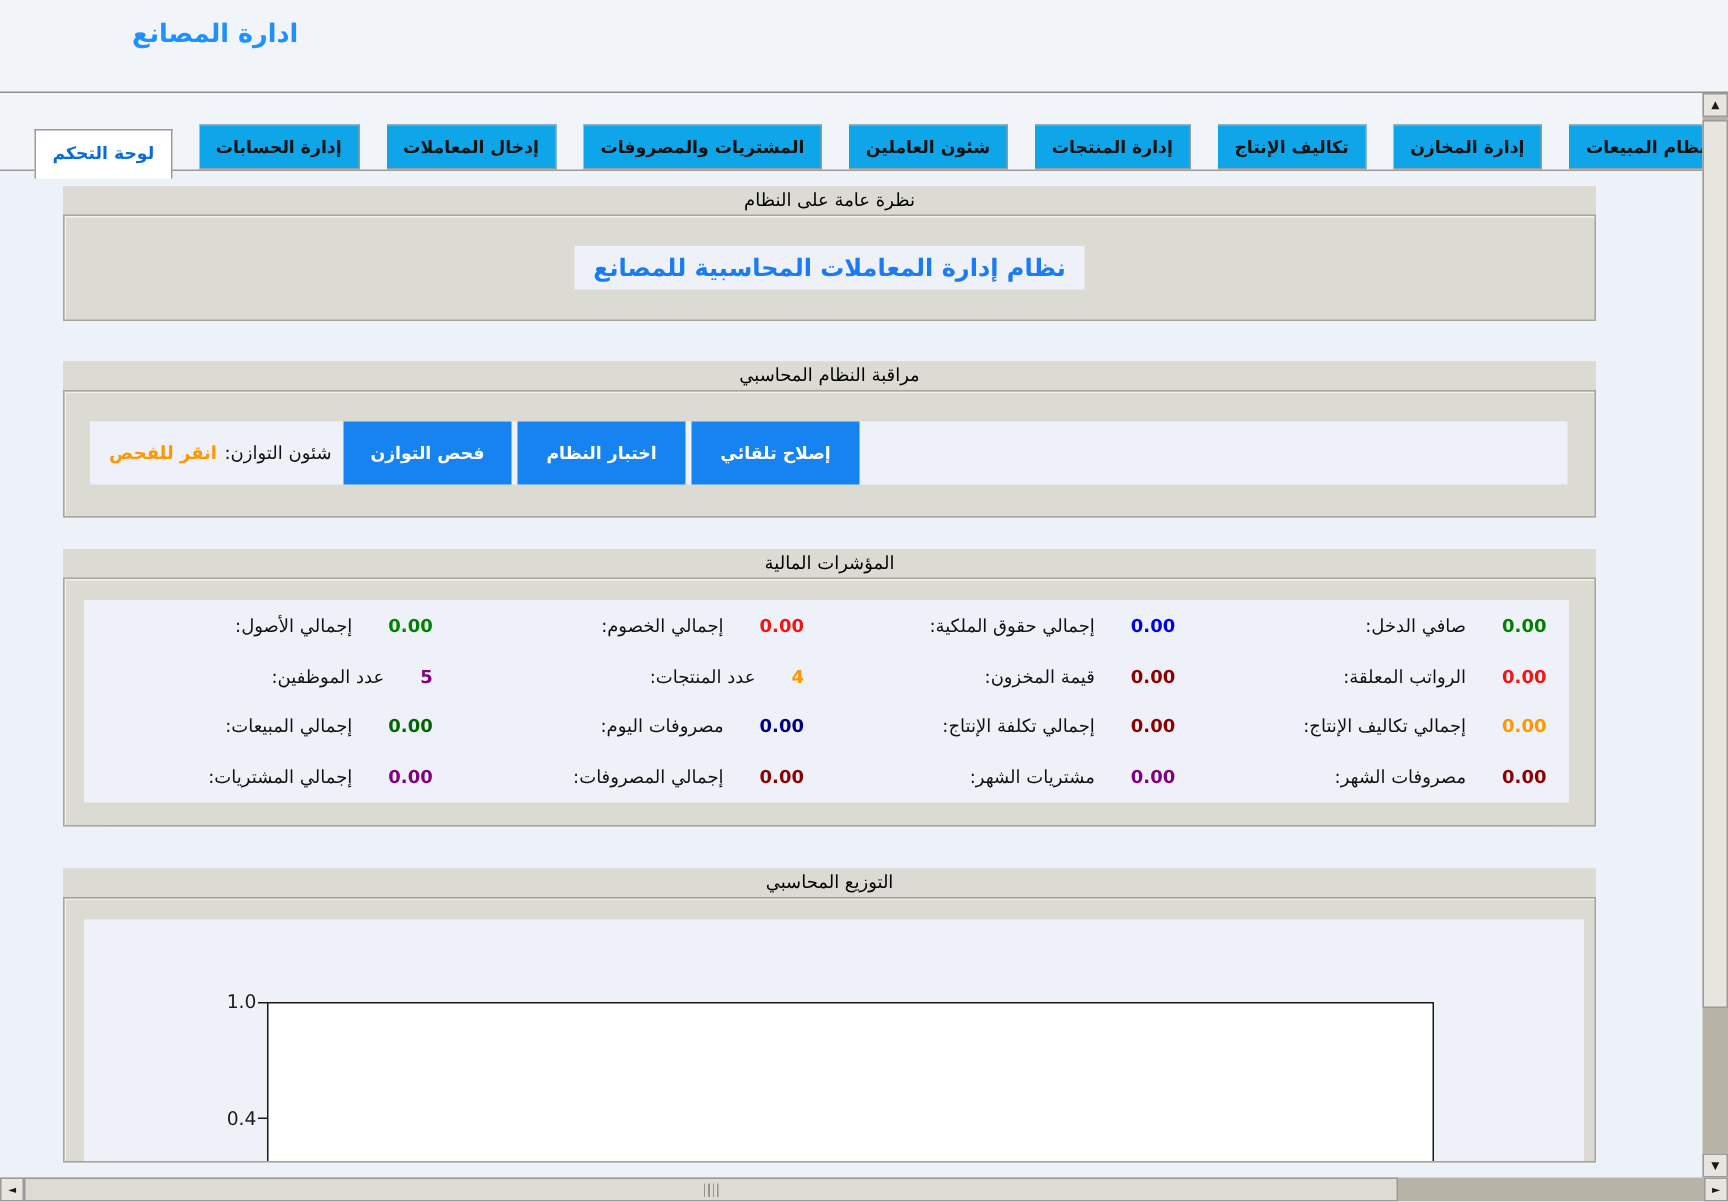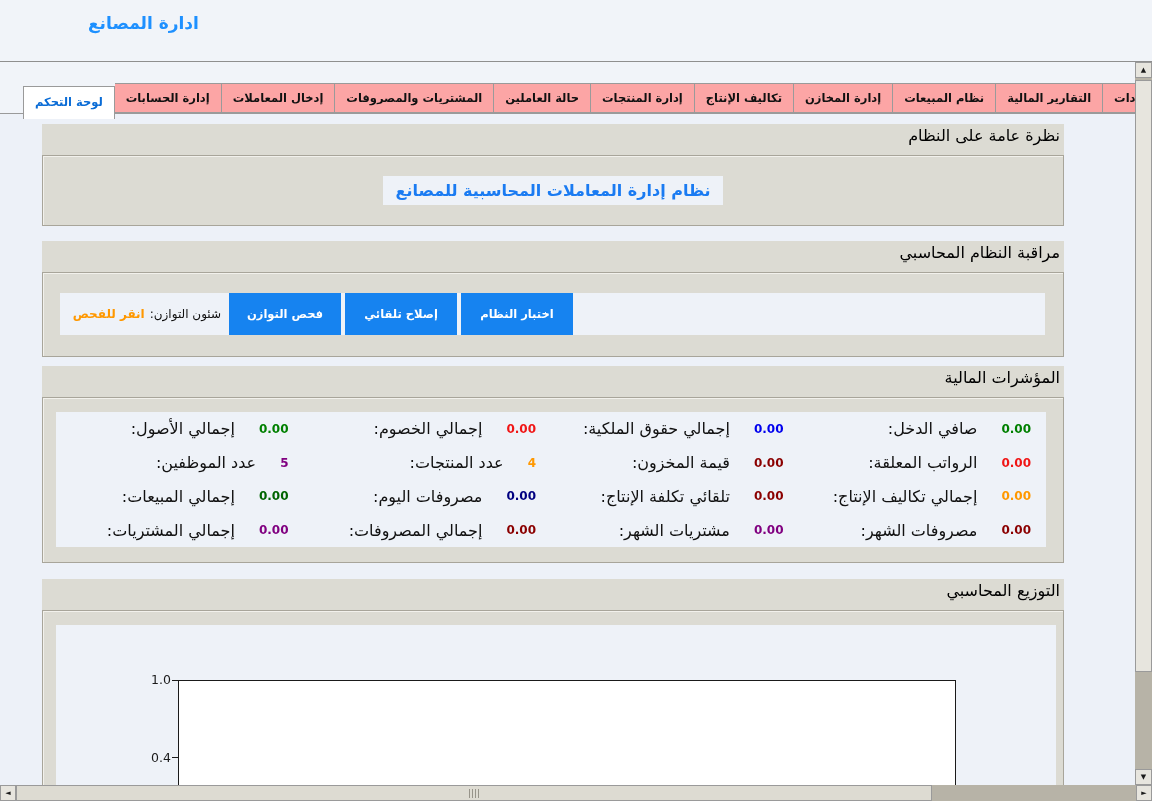--- a/index.html
+++ b/index.html
@@ -5,34 +5,34 @@
   * { margin:0; padding:0; box-sizing:border-box; }
   html,body { width:1152px; height:801px; overflow:hidden; }
   body { font-family:"DejaVu Sans","Liberation Sans",sans-serif; background:#f1f4f9; position:relative; }
 
   
   .app-title { position:absolute; left:64px; top:13px; font-size:17px; font-weight:bold;
                color:#1e90ff; direction:rtl;margin-left:24px; }
   .top-divider { position:absolute; top:61px; left:0; width:1152px; height:1px; background:#8f8f8f; }
 
   
-  .tabbar { position:absolute; top:80px; left:23px; width:1110px; display:flex; align-items:flex-start; }
-  .tab { margin-top:3px; height:30px; line-height:29px; padding:0 11px; background:#fca5a5;
+  .tabbar { position:absolute; top:80px; left:23px; width:1110px; display:flex; align-items:flex-start;gap:18px; }
+  .tab { margin-top:3px; height:30px; line-height:29px; padding:0 11px; background:#0ea5e9;
          border:1px solid #9a9a9a; border-left-width:0; font-size:11.5px; font-weight:bold;
          color:#111; direction:rtl; white-space:nowrap; cursor:pointer; }
   .tab:first-child { border-left-width:1px; }
   .tab.active { margin-top:6px; height:33px; line-height:31px; background:#ffffff; color:#0a6cd6;
                 position:relative; z-index:3; border-left-width:1px; border-bottom:none; }
 
   
   .content { position:absolute; top:113px; left:0; width:1135px; height:672px;
              background:#edf1f8; border-top:1px solid #9a9a9a; overflow:hidden; }
 
   .section { position:absolute; left:42px; width:1022px; background:#dcdbd3; }
-  .section-label { height:31px; font-size:16px; color:#000; direction:rtl; text-align:right;
+  .section-label { height:19px; font-size:12px; color:#000; direction:rtl; text-align:center;
                    padding:2px 4px 0 4px; background:#dcdbd3; }
   .section-box { position:relative; border:1px solid #a8a59a;
                  box-shadow: inset 1px 1px 0 #f2f1ec; background:#dcdbd3; }
 
   
   .sec-overview { top:10px; }
   .sec-overview .section-box { height:71px; display:flex; align-items:center; justify-content:center; }
   .overview-heading { background:#eef2f8; color:#1a7bf2; font-weight:bold; font-size:16px;
                       direction:rtl; padding:5px 12px; }
 
@@ -50,25 +50,25 @@
              display:flex; align-items:center; justify-content:center; cursor:pointer; }
 
   
   .sec-indicators { top:252px;border-radius:32px; }
   .sec-indicators .section-box { height:166px; }
   .ind-grid { position:absolute; left:13px; top:14px; width:990px; height:135px;
               background:#eef2f8; direction:rtl;
               display:grid; grid-template-columns:repeat(4,1fr); grid-auto-rows:1fr; }
   .ind-cell { display:flex; direction:rtl; align-items:center; gap:24px; padding-right:15px; }
   .ind-value { font-size:12px; font-weight:bold; white-space:nowrap; }
-  .ind-label { font-size:16px; color:#111; white-space:nowrap; }
+  .ind-label { font-size:12px; color:#111; white-space:nowrap; }
 
   
   .sec-distribution { top:465px; }
-  .sec-distribution .section-box { height:201px; overflow:hidden; }
+  .sec-distribution .section-box { height:177px; overflow:hidden; }
   .chart-canvas { position:absolute; left:13px; top:14px; width:1000px; height:200px; background:#eef2f8; }
   .plot-area { position:absolute; left:122px; top:55px; width:778px; height:300px;
                background:#ffffff; border:1px solid #1a1a1a; }
   .ytick-label { position:absolute; width:30px; text-align:right; font-size:12.5px; color:#1a1a1a; }
   .ytick-label.t0 { left:85px; top:47px; }
   .ytick-label.t1 { left:85px; top:125px; }
   .ytick-mark { position:absolute; width:6px; height:1px; background:#1a1a1a; left:116px; }
   .ytick-mark.t0 { top:55px; }
   .ytick-mark.t1 { top:132px; }
 
@@ -92,21 +92,21 @@
 <body>
 
 <div class="app-title">ادارة المصانع</div>
 <div class="top-divider"></div>
 
 <div class="tabbar">
     <div class="tab active">لوحة التحكم</div>
     <div class="tab">إدارة الحسابات</div>
     <div class="tab">إدخال المعاملات</div>
     <div class="tab">المشتريات والمصروفات</div>
-    <div class="tab">حالة العاملين</div>
+    <div class="tab">شئون العاملين</div>
     <div class="tab">إدارة المنتجات</div>
     <div class="tab">تكاليف الإنتاج</div>
     <div class="tab">إدارة المخازن</div>
     <div class="tab">نظام المبيعات</div>
     <div class="tab">التقارير المالية</div>
     <div class="tab">الإعدادات</div>
   </div>
 
 <div class="content">
 
@@ -120,22 +120,22 @@
   <div class="section sec-monitor">
     <div class="section-label">مراقبة النظام المحاسبي</div>
     <div class="section-box">
       <div class="monitor-strip">
         <div class="status-box">
           <span class="status-label">شئون التوازن:</span>
           <span class="status-value">انقر للفحص</span>
         </div>
         <div style="display:flex;">
             <div class="mon-btn">فحص التوازن</div>
+            <div class="mon-btn">اختبار النظام</div>
             <div class="mon-btn">إصلاح تلقائي</div>
-            <div class="mon-btn">اختبار النظام</div>
           </div>
       </div>
     </div>
   </div>
 
   <div class="section sec-indicators">
     <div class="section-label">المؤشرات المالية</div>
     <div class="section-box">
       <div class="ind-grid">
           <div class="ind-cell">
@@ -169,21 +169,21 @@
           <div class="ind-cell">
             <span class="ind-value" style="color: rgb(128, 0, 128);">5</span>
             <span class="ind-label">عدد الموظفين:</span>
           </div>
           <div class="ind-cell">
             <span class="ind-value" style="color: rgb(255, 152, 0);">0.00</span>
             <span class="ind-label">إجمالي تكاليف الإنتاج:</span>
           </div>
           <div class="ind-cell">
             <span class="ind-value" style="color: rgb(139, 0, 0);">0.00</span>
-            <span class="ind-label">تلقائي تكلفة الإنتاج:</span>
+            <span class="ind-label">إجمالي تكلفة الإنتاج:</span>
           </div>
           <div class="ind-cell">
             <span class="ind-value" style="color: rgb(0, 0, 128);">0.00</span>
             <span class="ind-label">مصروفات اليوم:</span>
           </div>
           <div class="ind-cell">
             <span class="ind-value" style="color: rgb(0, 100, 0);">0.00</span>
             <span class="ind-label">إجمالي المبيعات:</span>
           </div>
           <div class="ind-cell">

